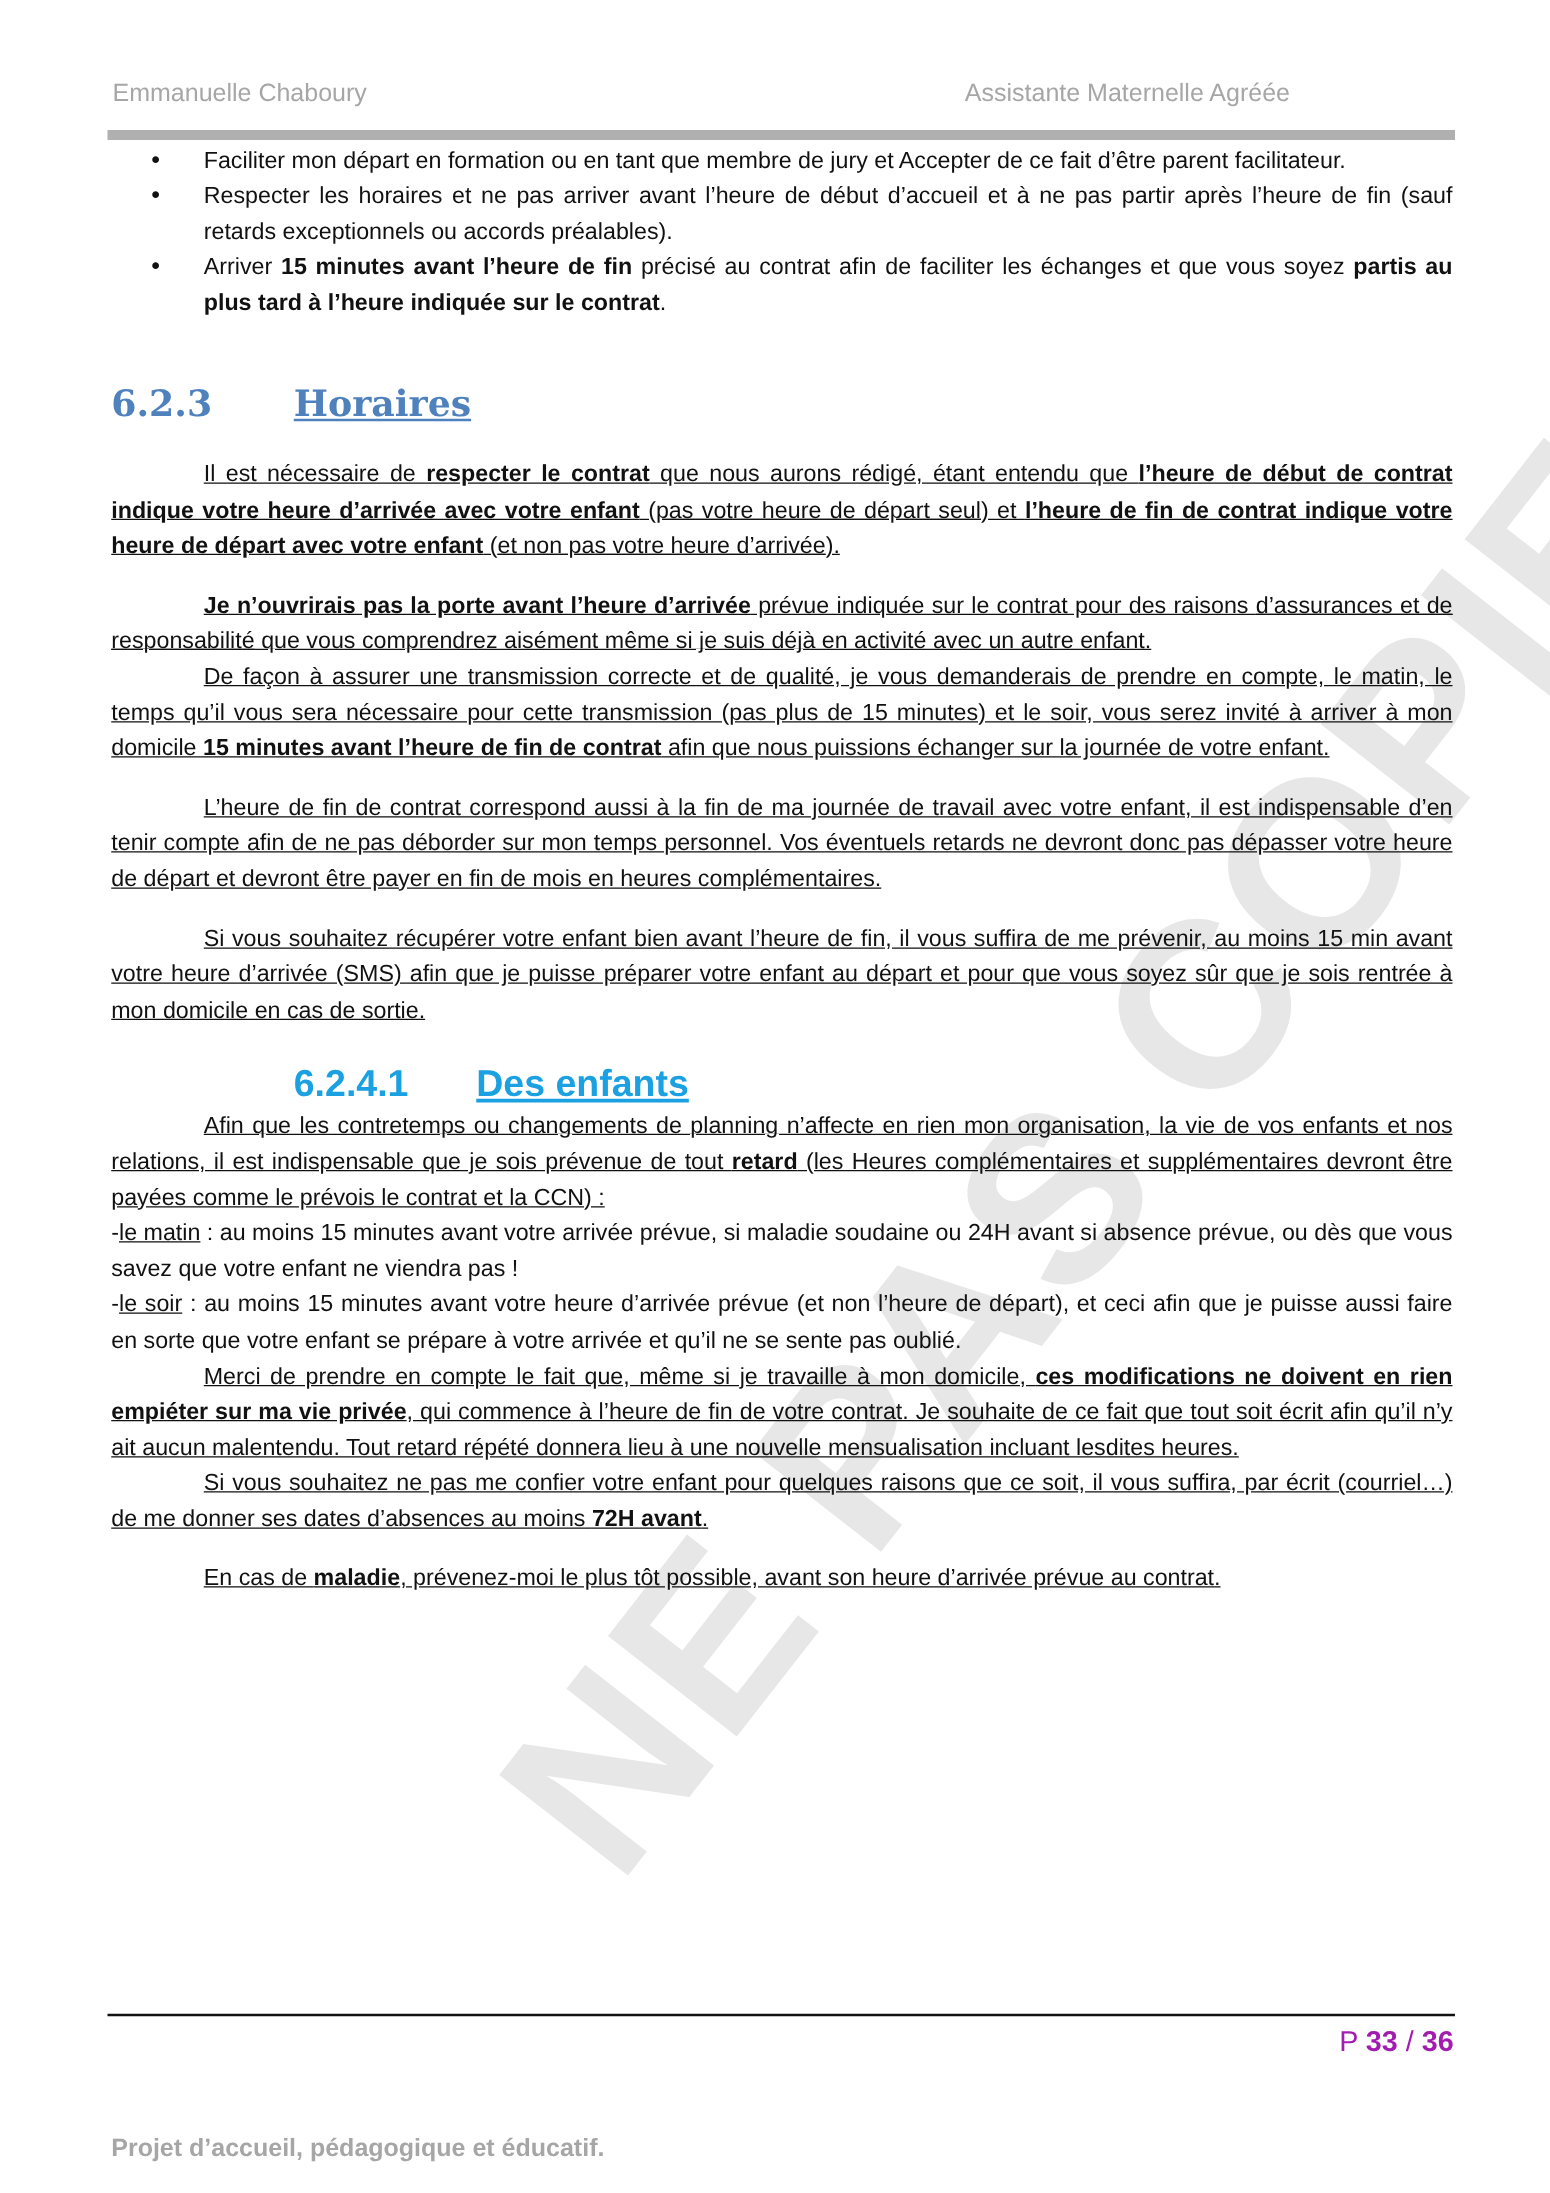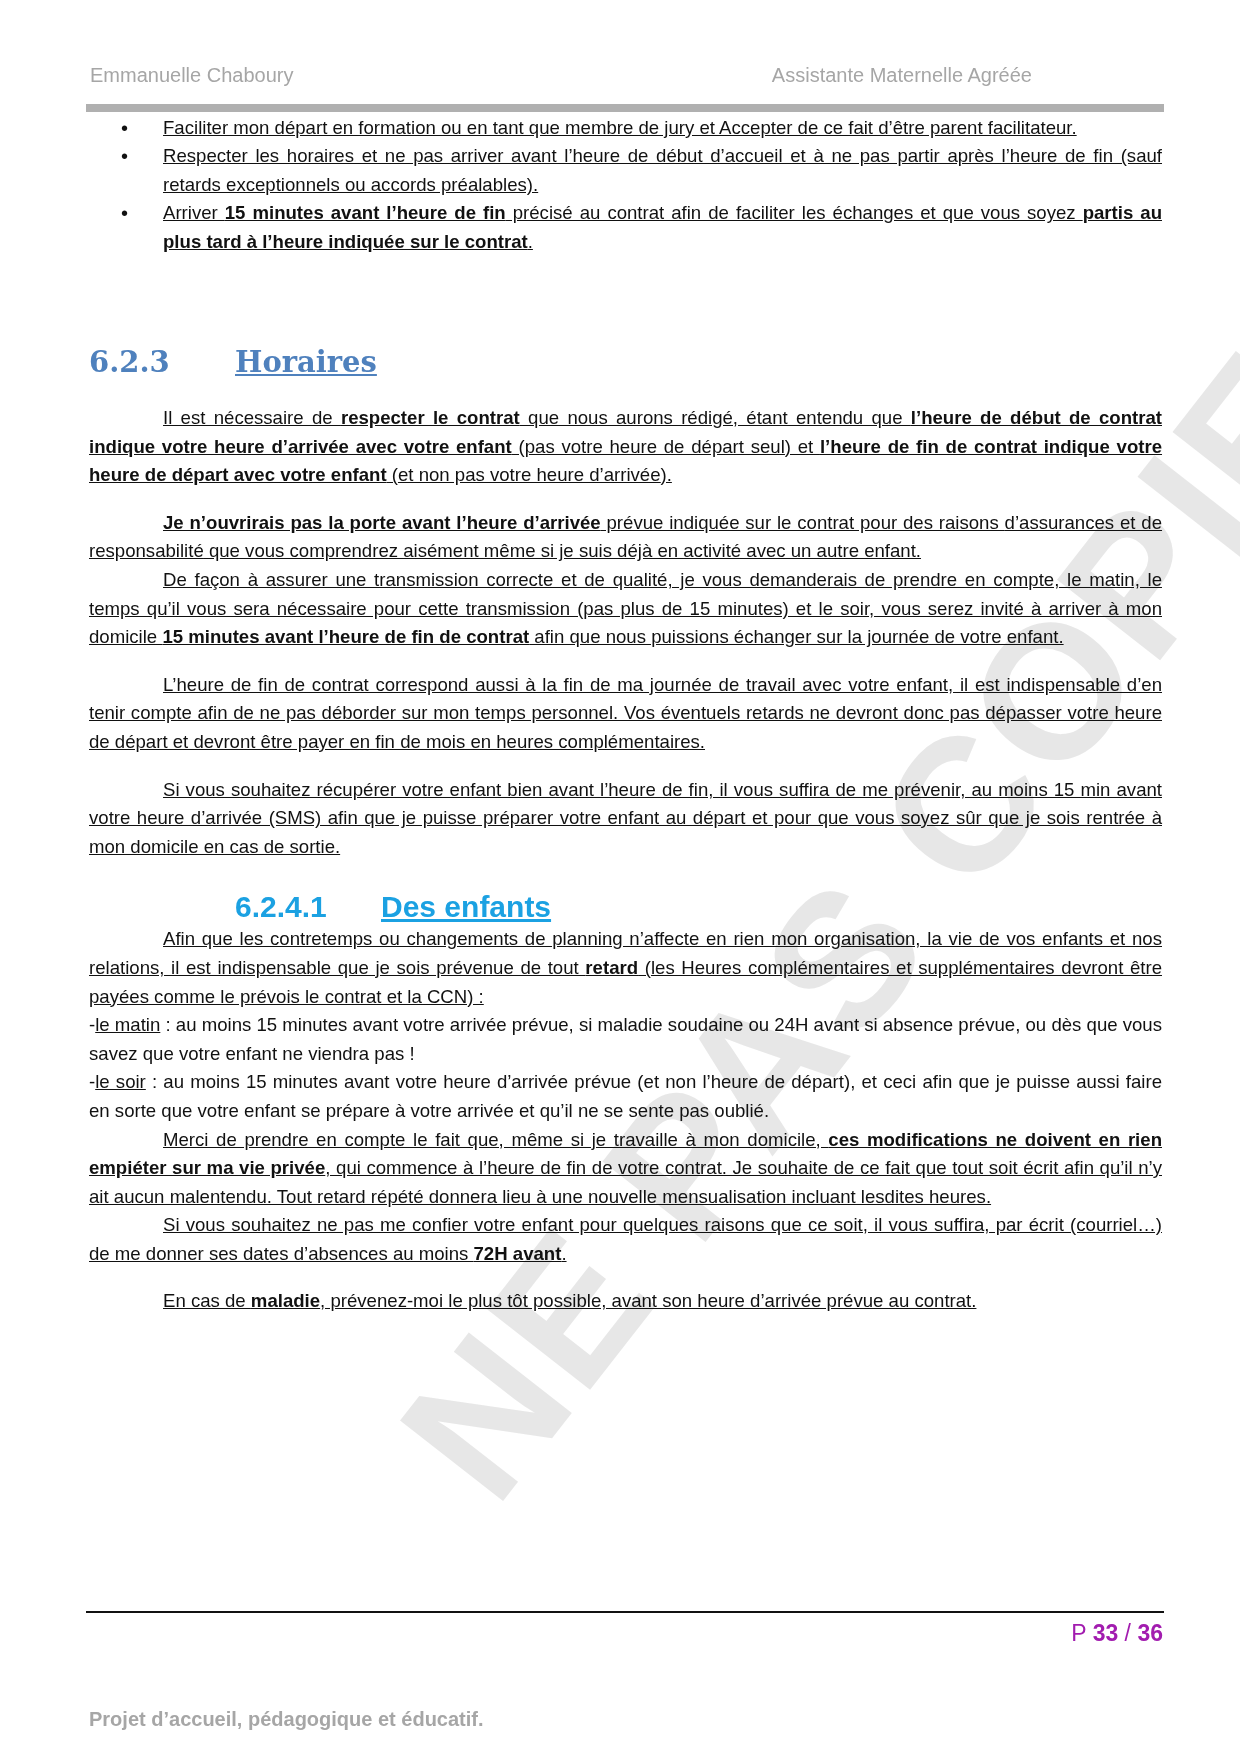--- a/index.html
+++ b/index.html
@@ -9,28 +9,28 @@
   .header { position: absolute; left: 88px; right: 74px; top: 64px; height: 22px;
             font-size: 20px; color: #a6a6a6; }
   .header .left { position: absolute; left: 2px; top: 0; }
   .header .right { position: absolute; right: 134px; top: 0; }
   .header-bar { position: absolute; left: 86px; width: 1078px; top: 104px; height: 8px; background: #b0b0b0; }
 
   .content { position: absolute; left: 89px; width: 1073px; top: 114px;
              font-size: 18.6px; line-height: 28.6px; color: #111; }
   .content p { margin: 0; text-align: justify; }
   .indent { text-indent: 74px; text-decoration: underline; }
-  ul.bullets { list-style: none; margin: 0; padding: 0 0 0 74px; text-decoration: underline; }
+  ul.bullets { list-style: none; margin: 0; padding: 0 0 0 74px; }
   ul.bullets li { position: relative; text-align: justify; line-height: 28.4px; }
   ul.bullets li::before { content: "\2022"; position: absolute; left: -42px; top: 0; font-size: 20px; }
   b { font-weight: bold; }
   u { text-decoration: underline; }
 
   .h3 { font-family: "DejaVu Serif", serif; font-weight: bold; color: #4f81bd;
-        font-size: 29px; line-height: 40px; display: flex; margin-top: 39px; }
+        font-size: 29px; line-height: 40px; display: flex; }
   .h3 .num { width: 146px; }
   .h3 .title { text-decoration: underline; }
   .h4 { font-family: "Liberation Sans", sans-serif; font-weight: bold; color: #1ba1e2;
         font-size: 30px; line-height: 36px; display: flex; padding-left: 146px; }
   .h4 .num { width: 146px; }
   .h4 .title { text-decoration: underline; }
 
   .footer-rule { position: absolute; left: 86px; width: 1078px; top: 1611px; height: 2px; background: #111; }
   .page-num { position: absolute; right: 77px; top: 1620px; font-size: 23px; color: #a21caf; }
   .footer-text { position: absolute; left: 89px; top: 1708px; font-size: 20px; color: #a6a6a6; font-weight: bold; }

